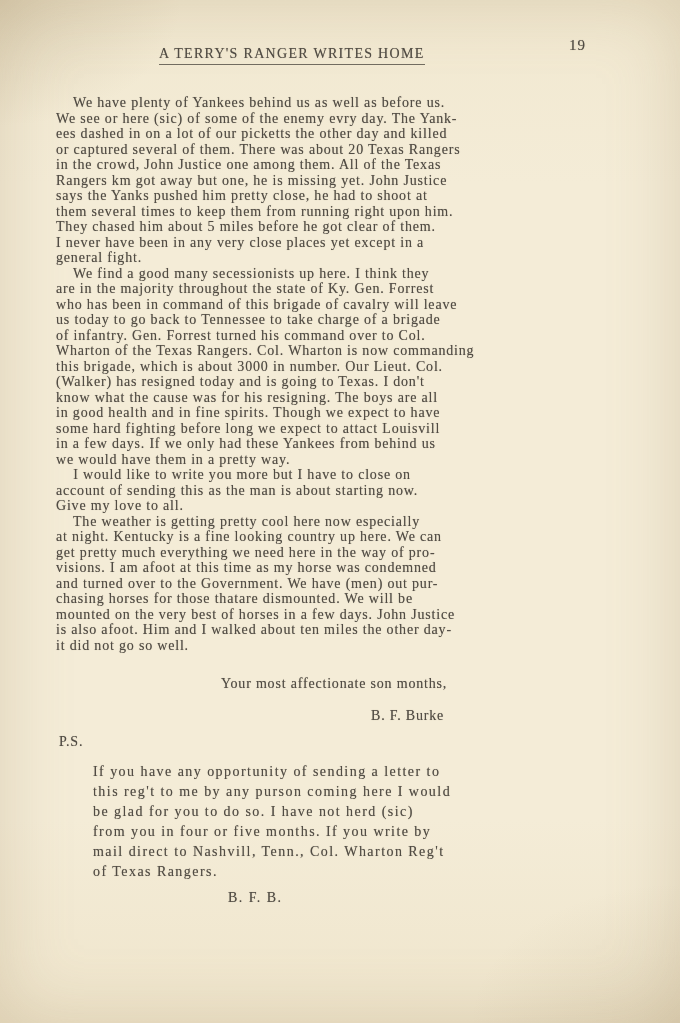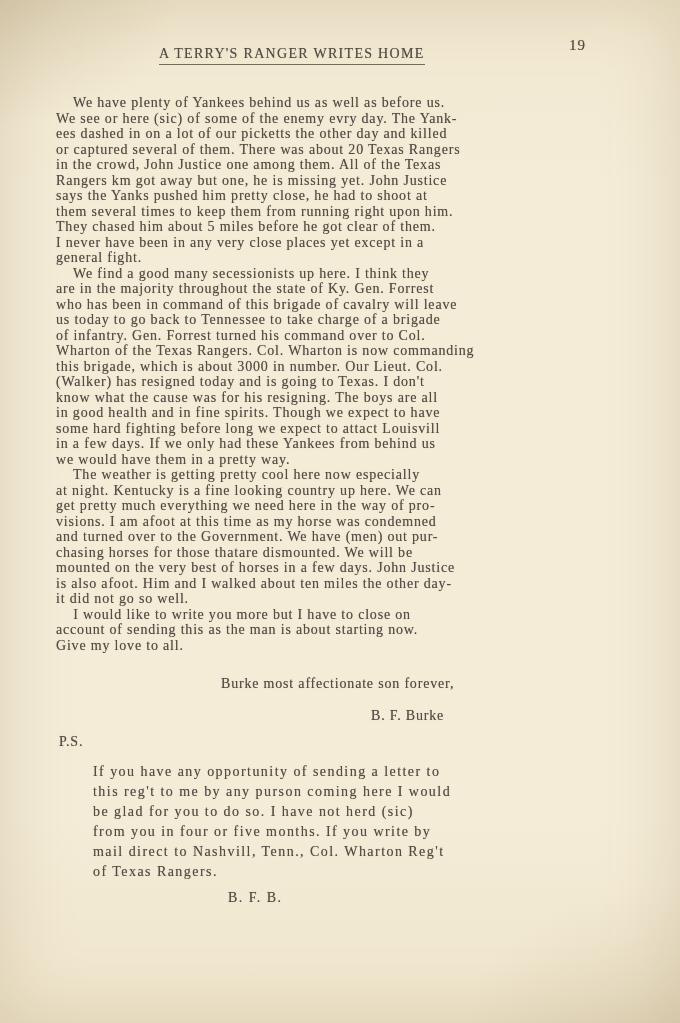--- a/index.html
+++ b/index.html
@@ -114,35 +114,35 @@
 of infantry. Gen. Forrest turned his command over to Col.
 Wharton of the Texas Rangers. Col. Wharton is now commanding
 this brigade, which is about 3000 in number. Our Lieut. Col.
 (Walker) has resigned today and is going to Texas. I don't
 know what the cause was for his resigning. The boys are all
 in good health and in fine spirits. Though we expect to have
 some hard fighting before long we expect to attact Louisvill
 in a few days. If we only had these Yankees from behind us
 we would have them in a pretty way.</div>
 
+    <div class="para ink">    I would like to write you more but I have to close on
+account of sending this as the man is about starting now.
+Give my love to all.</div>
+
     <div class="para ink">    The weather is getting pretty cool here now especially
 at night. Kentucky is a fine looking country up here. We can
 get pretty much everything we need here in the way of pro-
 visions. I am afoot at this time as my horse was condemned
 and turned over to the Government. We have (men) out pur-
 chasing horses for those thatare dismounted. We will be
 mounted on the very best of horses in a few days. John Justice
 is also afoot. Him and I walked about ten miles the other day-
 it did not go so well.</div>
 
-    <div class="para ink">    I would like to write you more but I have to close on
-account of sending this as the man is about starting now.
-Give my love to all.</div>
-
-    <div class="valediction ink">Burke most affectionate son forever,</div>
+    <div class="valediction ink">Your most affectionate son months,</div>
 
     <div class="signature ink">B. F. Burke</div>
 
     <div class="ps-label ink">P.S.</div>
 
     <div class="ps-body ink">If you have any opportunity of sending a letter to
 this reg't to me by any purson coming here I would
 be glad for you to do so. I have not herd (sic)
 from you in four or five months. If you write by
 mail direct to Nashvill, Tenn., Col. Wharton Reg't

